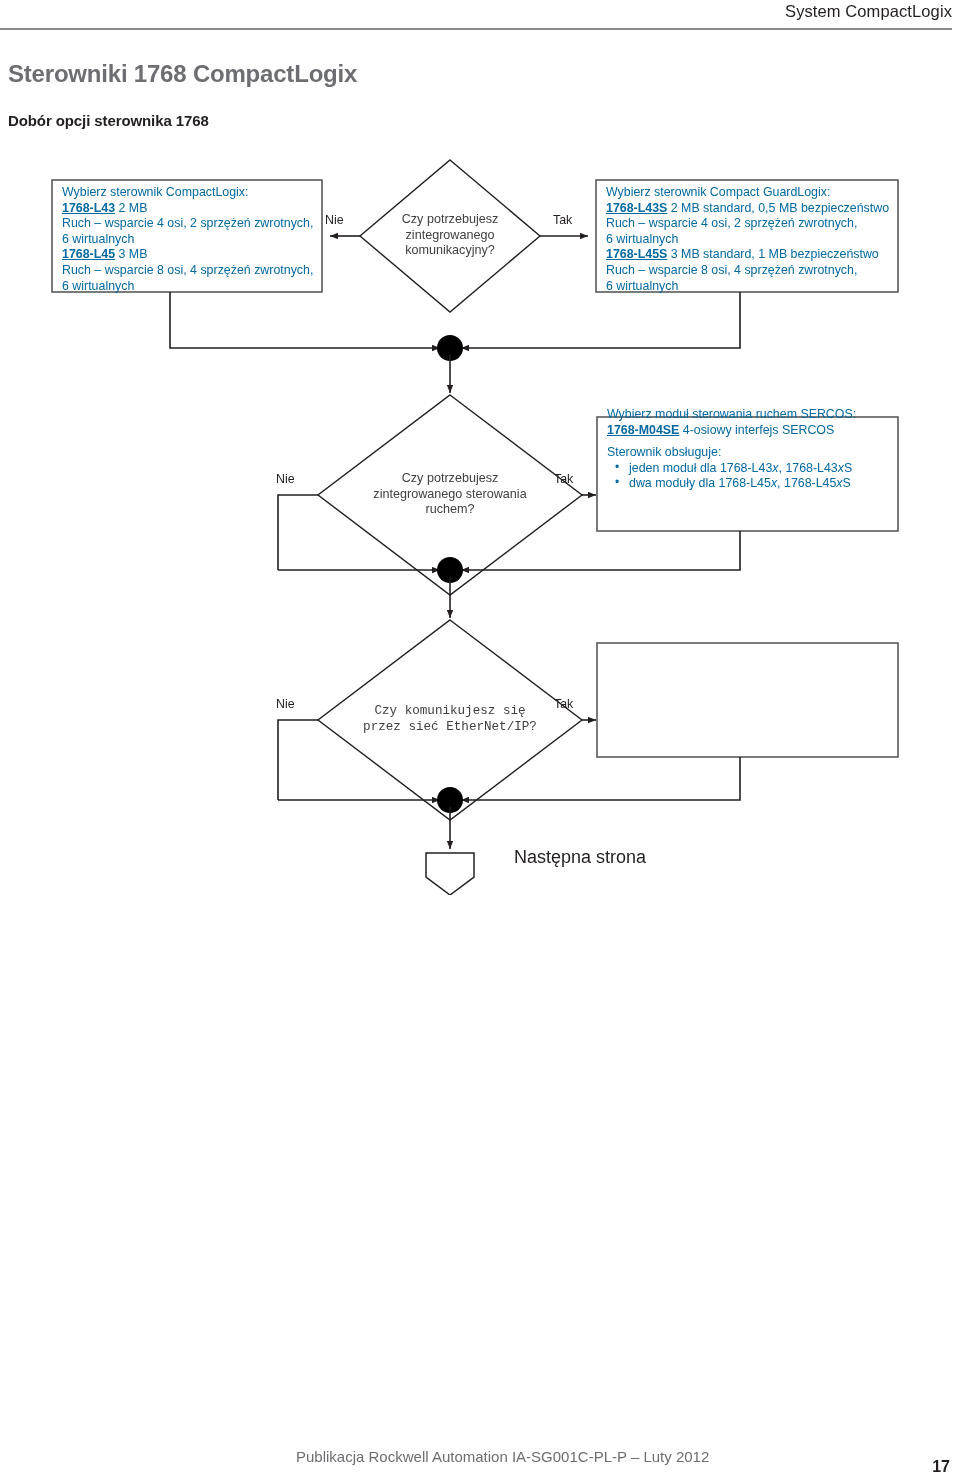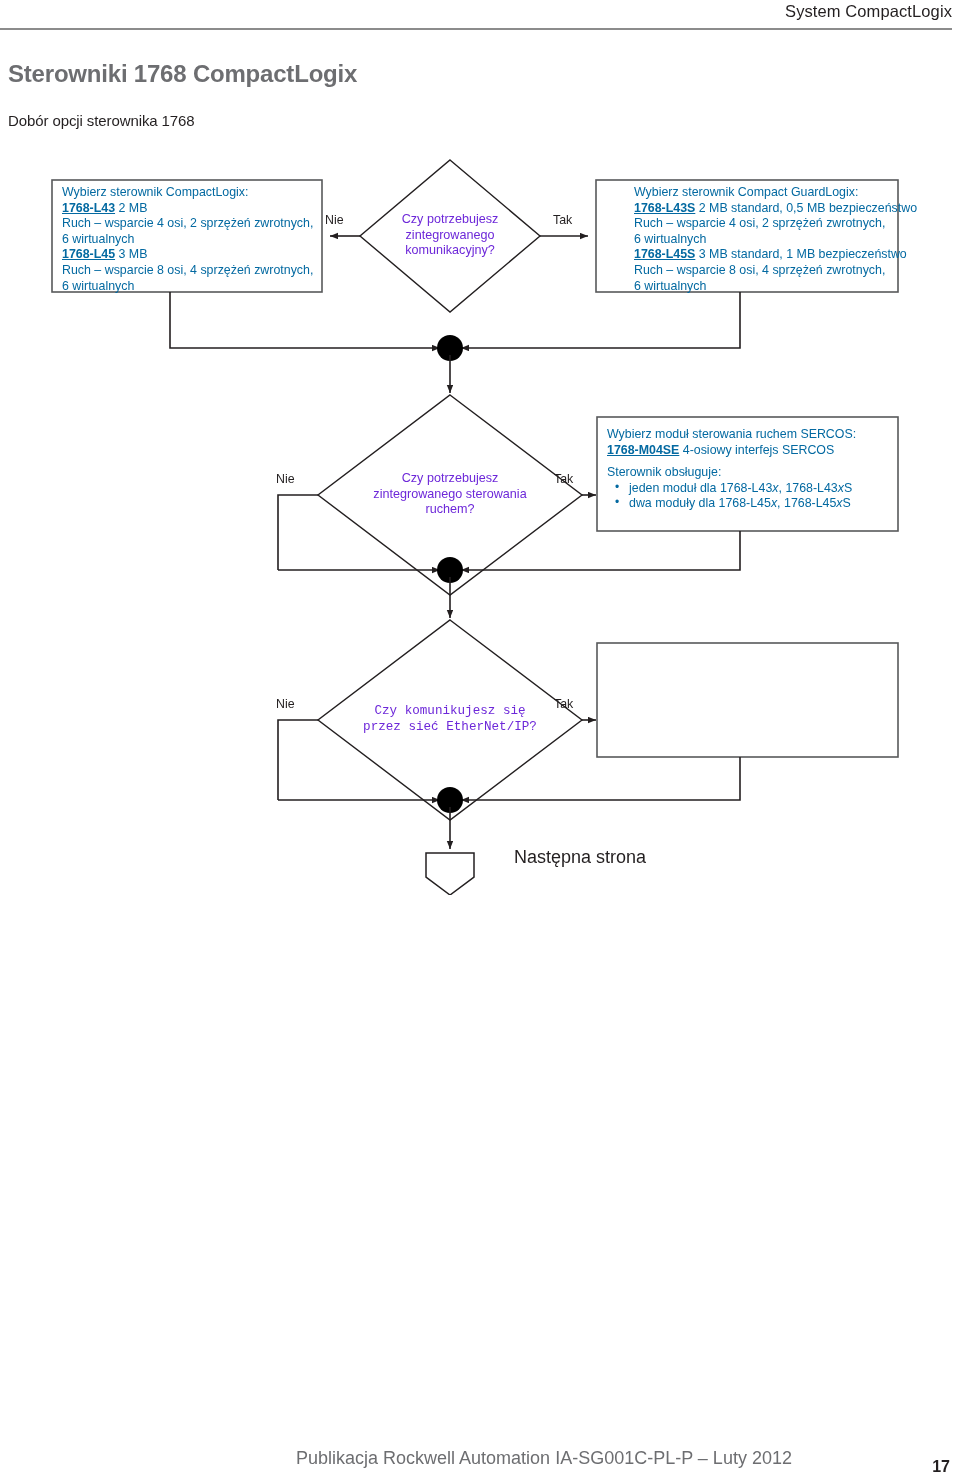--- a/index.html
+++ b/index.html
@@ -51,21 +51,21 @@
     font-weight: bold;
     color: #6d6e71;
     letter-spacing: -0.2px;
     white-space: nowrap;
   }
   #sub-title {
     position: absolute;
     left: 8px;
     top: 112px;
     font-size: 15px;
-    font-weight: normal;
+    font-weight: bold;
     color: #231f20;
     letter-spacing: -0.1px;
     white-space: nowrap;
   }
 
   
   #flowchart {
     position: absolute;
     left: 40px;
     top: 155px;
@@ -99,21 +99,21 @@
     position: absolute;
     left: 8px;
     top: -1px;
     font-size: 12px;
   }
 
   .diamond-text {
     position: absolute;
     font-size: 12.6px;
     line-height: 15.6px;
-    color: #6d28d9;
+    color: #404040;
     text-align: center;
     white-space: nowrap;
   }
 
   .edge-label {
     position: absolute;
     font-size: 12.4px;
     color: #231f20;
     white-space: nowrap;
   }
@@ -131,21 +131,21 @@
     position: absolute;
     left: 0;
     bottom: 12px;
     width: 960px;
     height: 26px;
   }
   #footer-text {
     position: absolute;
     left: 296px;
     top: 2px;
-    font-size: 18px;
+    font-size: 15px;
     color: #6d6e71;
     white-space: nowrap;
   }
   #footer-page {
     position: absolute;
     right: 10px;
     top: 12px;
     font-size: 16px;
     font-weight: bold;
     color: #231f20;
@@ -227,31 +227,31 @@
   <div class="flow-box-text" style="left:22px; top:30px; width:258px;">
     <div>Wybierz sterownik CompactLogix:</div>
     <div><b>1768-L43</b> 2 MB</div>
     <div>Ruch – wsparcie 4 osi, 2 sprzężeń zwrotnych,</div>
     <div>6 wirtualnych</div>
     <div><b>1768-L45</b> 3 MB</div>
     <div>Ruch – wsparcie 8 osi, 4 sprzężeń zwrotnych,</div>
     <div>6 wirtualnych</div>
   </div>
 
-  <div class="flow-box-text" style="left:566px; top:30px; width:292px;margin-left:28px;">
+  <div class="flow-box-text" style="left:566px; top:30px; width:292px;">
     <div>Wybierz sterownik Compact GuardLogix:</div>
     <div><b>1768-L43S</b> 2 MB standard, 0,5 MB bezpieczeństwo</div>
     <div>Ruch – wsparcie 4 osi, 2 sprzężeń zwrotnych,</div>
     <div>6 wirtualnych</div>
     <div><b>1768-L45S</b> 3 MB standard, 1 MB bezpieczeństwo</div>
     <div>Ruch – wsparcie 8 osi, 4 sprzężeń zwrotnych,</div>
     <div>6 wirtualnych</div>
   </div>
 
-  <div class="flow-box-text" style="left:567px; top:272px; width:292px;">
+  <div class="flow-box-text" style="left:567px; top:252px; width:292px;">
     <div>Wybierz moduł sterowania ruchem SERCOS:</div>
     <div><b>1768-M04SE</b> 4-osiowy interfejs SERCOS</div>
     <span class="sp"></span>
     <div>Sterownik obsługuje:</div>
     <div class="bullet-line">jeden moduł dla 1768-L43<i>x</i>, 1768-L43<i>x</i>S</div>
     <div class="bullet-line">dwa moduły dla 1768-L45<i>x</i>, 1768-L45<i>x</i>S</div>
   </div>
 
 
   <div class="diamond-text" style="left:320px; top:57px; width:180px;">

